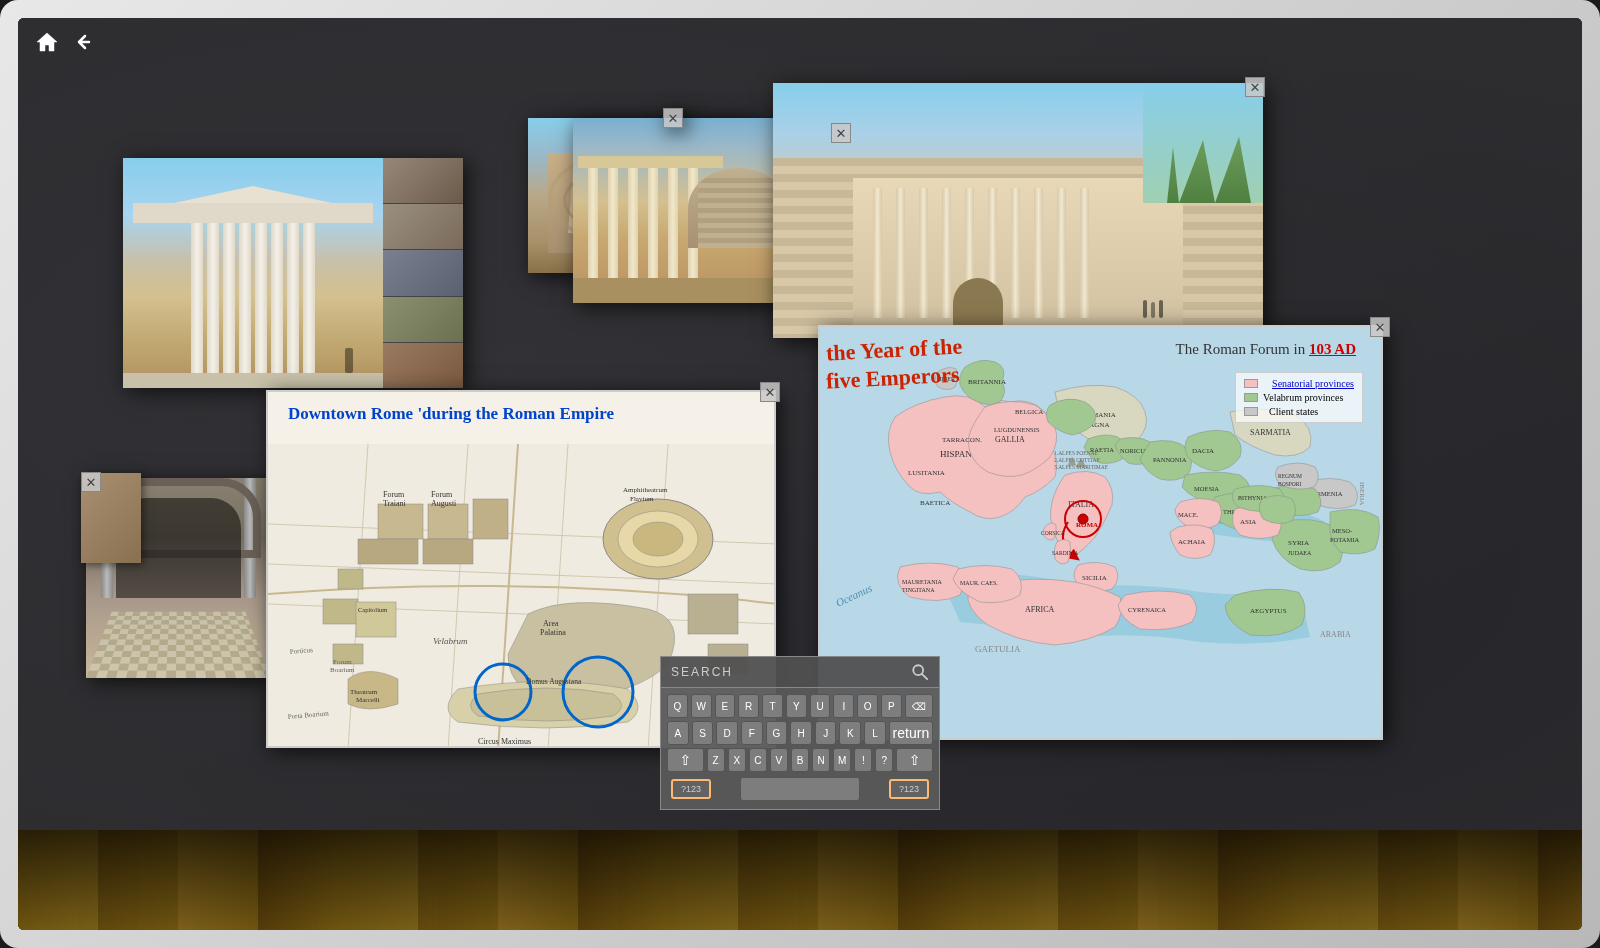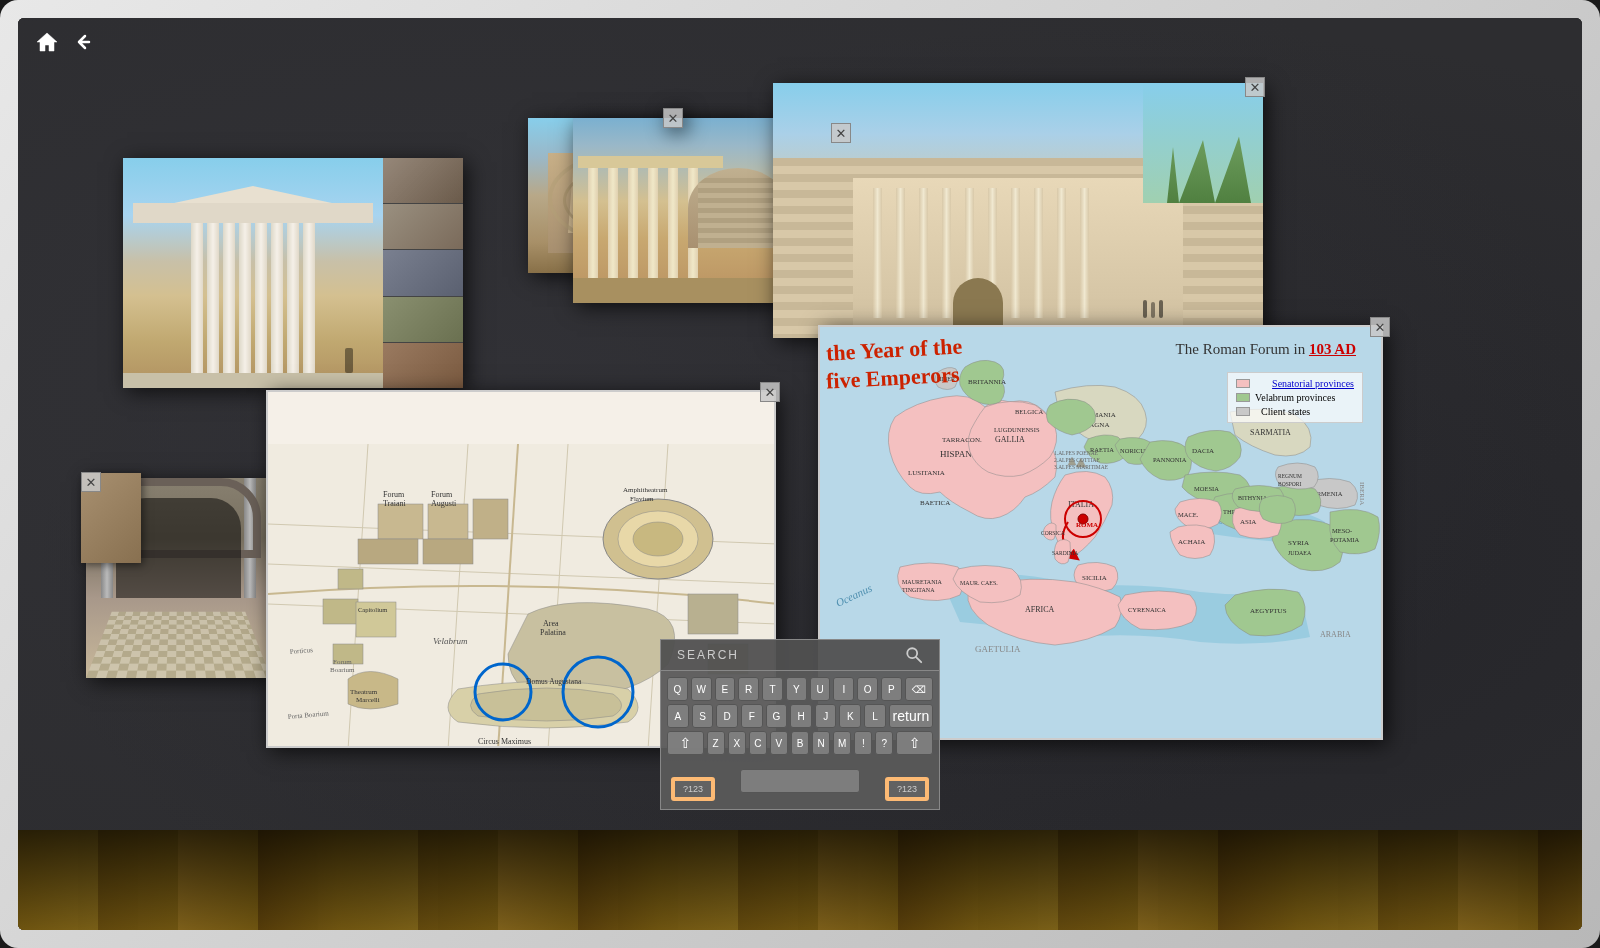--- a/index.html
+++ b/index.html
@@ -100,21 +100,21 @@
       transform: translateX(-50%);
       width: 280px;
       z-index: 20;
     }
 
     .search-input-row {
       display: flex;
       align-items: center;
       background: rgba(80,80,80,0.95);
       border: 1px solid #888;
-      padding: 6px 16px;
+      padding: 6px 10px;
     }
 
     .search-label {
       color: #ccc;
       font-size: 12px;
       letter-spacing: 2px;
       flex: 1;
     }
 
     .search-icon-svg {
@@ -168,25 +168,24 @@
       display: flex;
       justify-content: space-between;
       align-items: center;
       padding: 2px 4px;
     }
 
     .kb-bottom-key {
       background: rgba(100,100,100,0.9);
       color: #ccc;
       font-size: 9px;
-      border: 4px solid #fdba74;
+      border: 2px solid #fdba74;
       border-radius: 3px;
       padding: 3px 8px;
       cursor: pointer;
-      margin-top: 17px;
     }
 
     
     .x-btn {
       position: absolute;
       width: 20px;
       height: 20px;
       background: rgba(200,200,200,0.8);
       border: 1px solid #888;
       display: flex;
@@ -349,20 +348,21 @@
       </div>
     </div>
 
     <div class="panel" style="top:460px;left:68px;width:60px;height:90px;overflow:hidden;margin-left:-5px;margin-top:-5px;box-shadow:2px 2px 8px rgba(0,0,0,0.5);">
       <div style="width:100%;height:100%;background:linear-gradient(135deg,#a89070,#887050);"></div>
     </div>
 
     <div class="x-btn" style="top:364px;left:742px;background:rgba(200,200,200,0.85);border:1px solid #888;z-index:16;">✕</div>
     <div class="panel" style="top:372px;left:248px;width:510px;height:358px;background:#f5f0e8;overflow:hidden;border:2px solid #ccc;">
 
+      <div style="position:absolute;top:12px;left:20px;font-family:'Comic Sans MS',cursive;font-size:17px;color:#0044cc;font-weight:bold;white-space:nowrap;z-index:5;">Downtown Rome 'during the Roman Empire</div>
 
       <div style="position:absolute;top:52px;left:0;right:0;bottom:0;background:#f0ebe0;overflow:hidden;">
 
         <svg width="510" height="306" viewBox="0 0 510 306" xmlns="http://www.w3.org/2000/svg" style="position:absolute;top:0;left:0;">
 
           <rect width="510" height="306" fill="#f0ebe0"></rect>
 
           <line x1="0" y1="80" x2="510" y2="100" stroke="#d0c8b0" stroke-width="1"></line>
           <line x1="0" y1="120" x2="510" y2="140" stroke="#d0c8b0" stroke-width="1"></line>
           <line x1="0" y1="160" x2="510" y2="180" stroke="#d0c8b0" stroke-width="1"></line>
@@ -428,21 +428,21 @@
     </div>
 
     <div class="x-btn" style="top:299px;left:1352px;background:rgba(200,200,200,0.85);border:1px solid #888;z-index:16;">✕</div>
     <div class="panel" style="top:307px;left:800px;width:565px;height:415px;background:#c8e8f8;overflow:hidden;border:2px solid #ccc;">
 
       <div style="position:absolute;top:14px;right:25px;font-size:15px;color:#333;font-family:serif;z-index:5;">
         <span>The Roman Forum in </span><span style="color:#cc0000;text-decoration:underline;font-weight:bold;">103 AD</span>
       </div>
 
       <div style="position:absolute;top:45px;right:18px;font-size:10px;z-index:5;background:rgba(255,255,255,0.7);padding:5px 8px;border:1px solid #ccc;">
-        <div style="display:flex;align-items:center;gap:22px;margin-bottom:3px;">
+        <div style="display:flex;align-items:center;gap:14px;margin-bottom:3px;">
           <div style="width:14px;height:9px;background:#f4c0c0;border:1px solid #999;"></div>
           <span style="color:#0000cc;text-decoration:underline;font-family:serif;">Senatorial provinces</span>
         </div>
         <div style="display:flex;align-items:center;gap:5px;margin-bottom:3px;">
           <div style="width:14px;height:9px;background:#a0c890;border:1px solid #999;"></div>
           <span style="font-family:serif;">Velabrum provinces</span>
         </div>
         <div style="display:flex;align-items:center;gap:11px;">
           <div style="width:14px;height:9px;background:#c8c8c8;border:1px solid #999;"></div>
           <span style="font-family:serif;">Client states</span>

